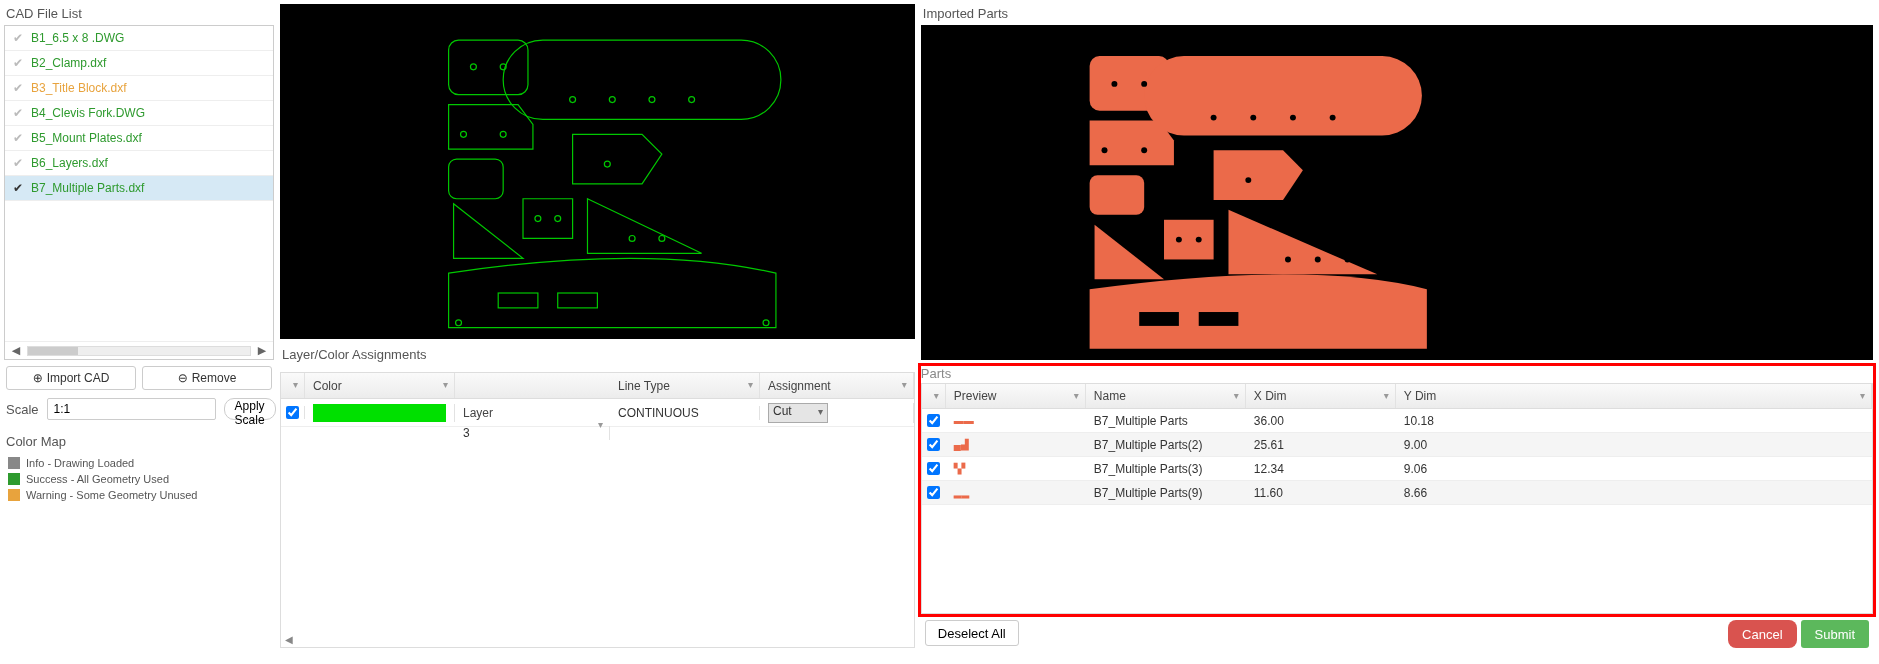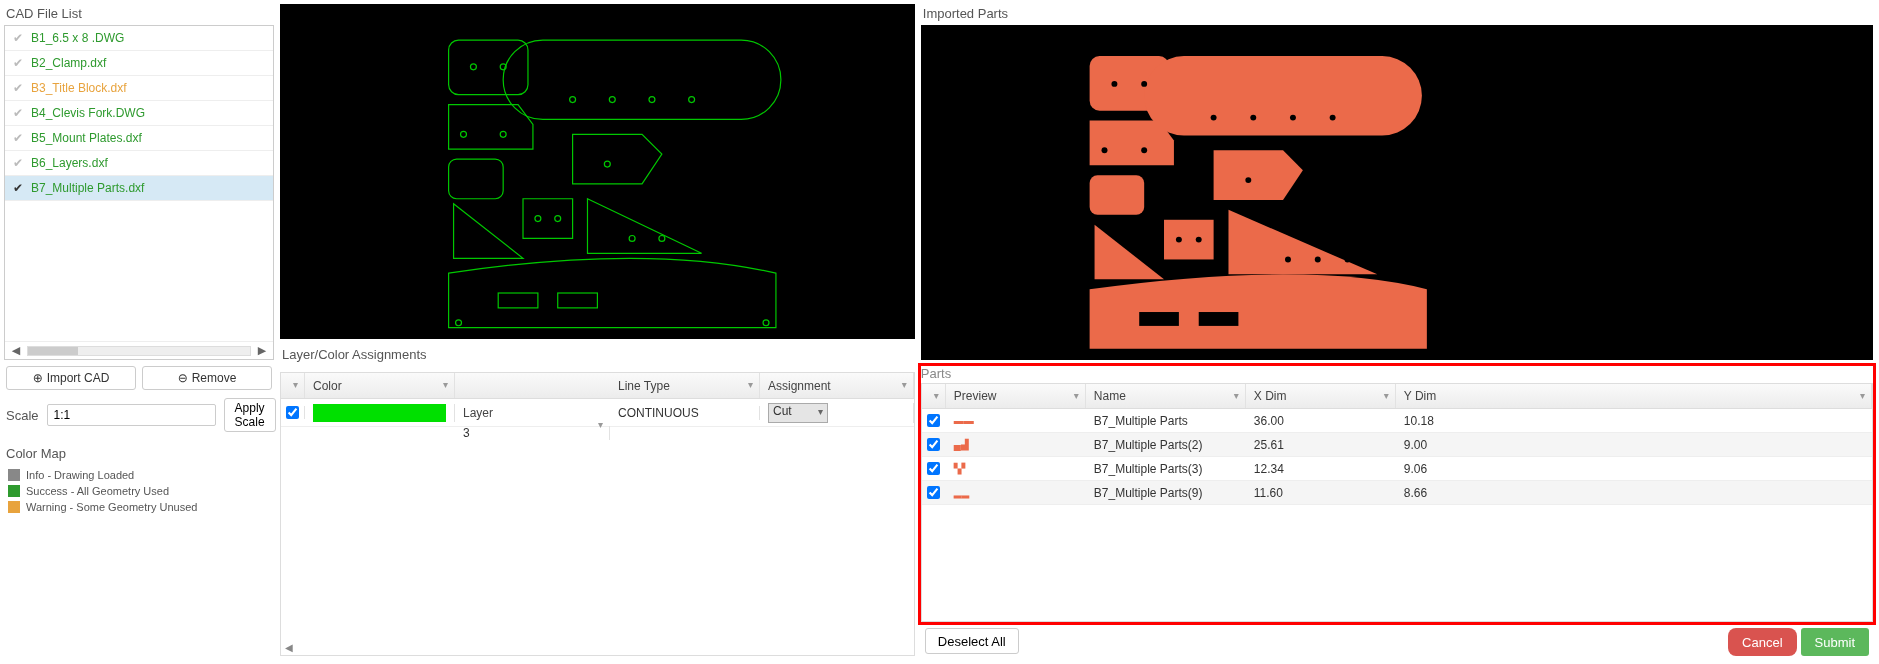--- a/index.html
+++ b/index.html
@@ -1,17 +1,17 @@
 <!DOCTYPE html>
 <html><head>
 <meta charset="utf-8">
 <style>
   * { box-sizing: border-box; }
   html, body { margin:0; padding:0; height:100%; font-family: Arial, Helvetica, sans-serif; font-size:12px; color:#333; background:#fff; }
-  .app { width:1879px; height:664px; position:relative; display:flex; flex-direction:column; padding:4px 6px 8px 4px; }
+  .app { width:1879px; height:664px; position:relative; display:flex; flex-direction:column; padding:4px 6px 16px 4px; }
   .main-row { display:flex; flex:1 1 auto; gap:6px; min-height:0; }
   .left-col { width:270px; display:flex; flex-direction:column; }
   .mid-col { width:640px; display:flex; flex-direction:column; }
   .right-col { flex:1 1 auto; display:flex; flex-direction:column; }
 
   .section-label { font-size:13px; color:#555; padding:2px 2px 4px 2px; }
 
   
   .file-list-wrap { border:1px solid #ccc; height:335px; display:flex; flex-direction:column; }
   .file-list { flex:1 1 auto; overflow:hidden; }
@@ -28,21 +28,21 @@
 
   .btn-row { display:flex; gap:6px; margin:6px 2px 4px 2px; }
   .btn { flex:1; border:1px solid #ccc; background:#fff; border-radius:3px; height:24px; display:flex; align-items:center; justify-content:center; gap:4px; cursor:pointer; font-size:12px; }
   .btn .ico { font-size:12px; }
 
   .form-row { display:flex; align-items:center; margin:4px 2px; gap:8px; }
   .form-row label { width:40px; font-size:13px; color:#555; }
   .select, .text-in { flex:1; height:22px; border:1px solid #ccc; border-radius:2px; padding:0 6px; font-size:12px; background:#fff; }
   .select { position:relative; padding-right:18px; }
   .select::after { content:"▾"; position:absolute; right:6px; top:3px; color:#666; font-size:10px; }
-  .small-btn { border:1px solid #ccc; background:#fff; border-radius:3px; height:34px; padding:0 10px; cursor:pointer; font-size:12px; }
+  .small-btn { border:1px solid #ccc; background:#fff; border-radius:10px; height:22px; padding:0 10px; cursor:pointer; font-size:12px; }
 
   .colormap-title { font-size:13px; color:#555; margin:10px 2px 4px 2px; }
   .legend-row { display:flex; align-items:center; gap:6px; font-size:11px; color:#555; margin:4px 4px; }
   .sw { width:12px; height:12px; display:inline-block; }
 
   
   .pane-black { background:#000; width:100%; height:335px; position:relative; overflow:hidden; }
 
   
   .lc-table-wrap { margin-top:6px; border:1px solid #ddd; flex:1 1 auto; position:relative; display:flex; flex-direction:column; min-height:0;}

